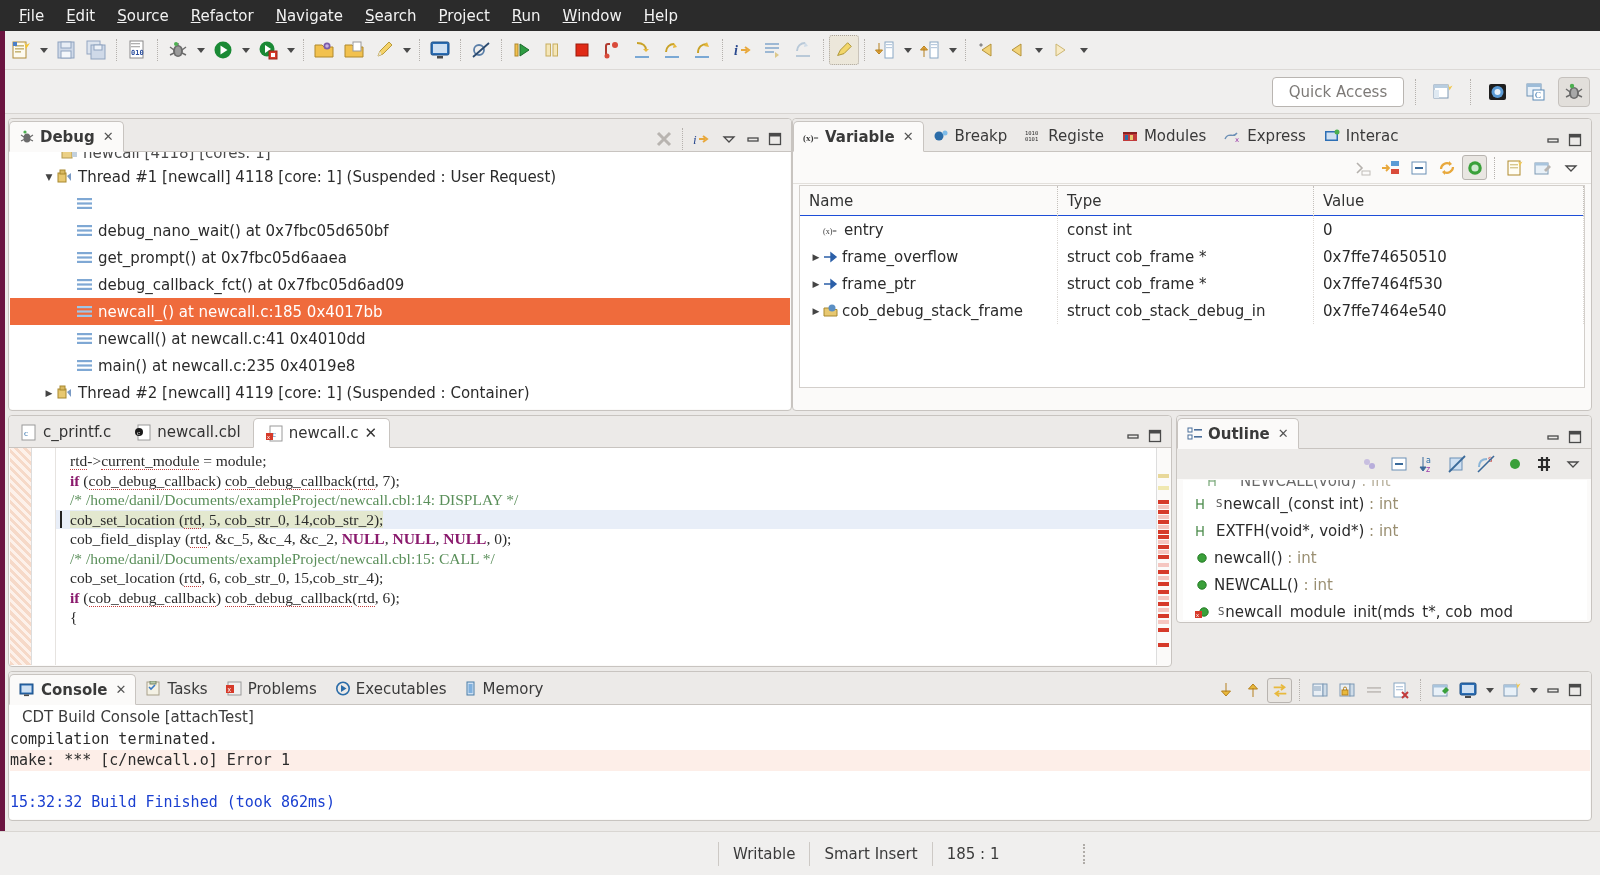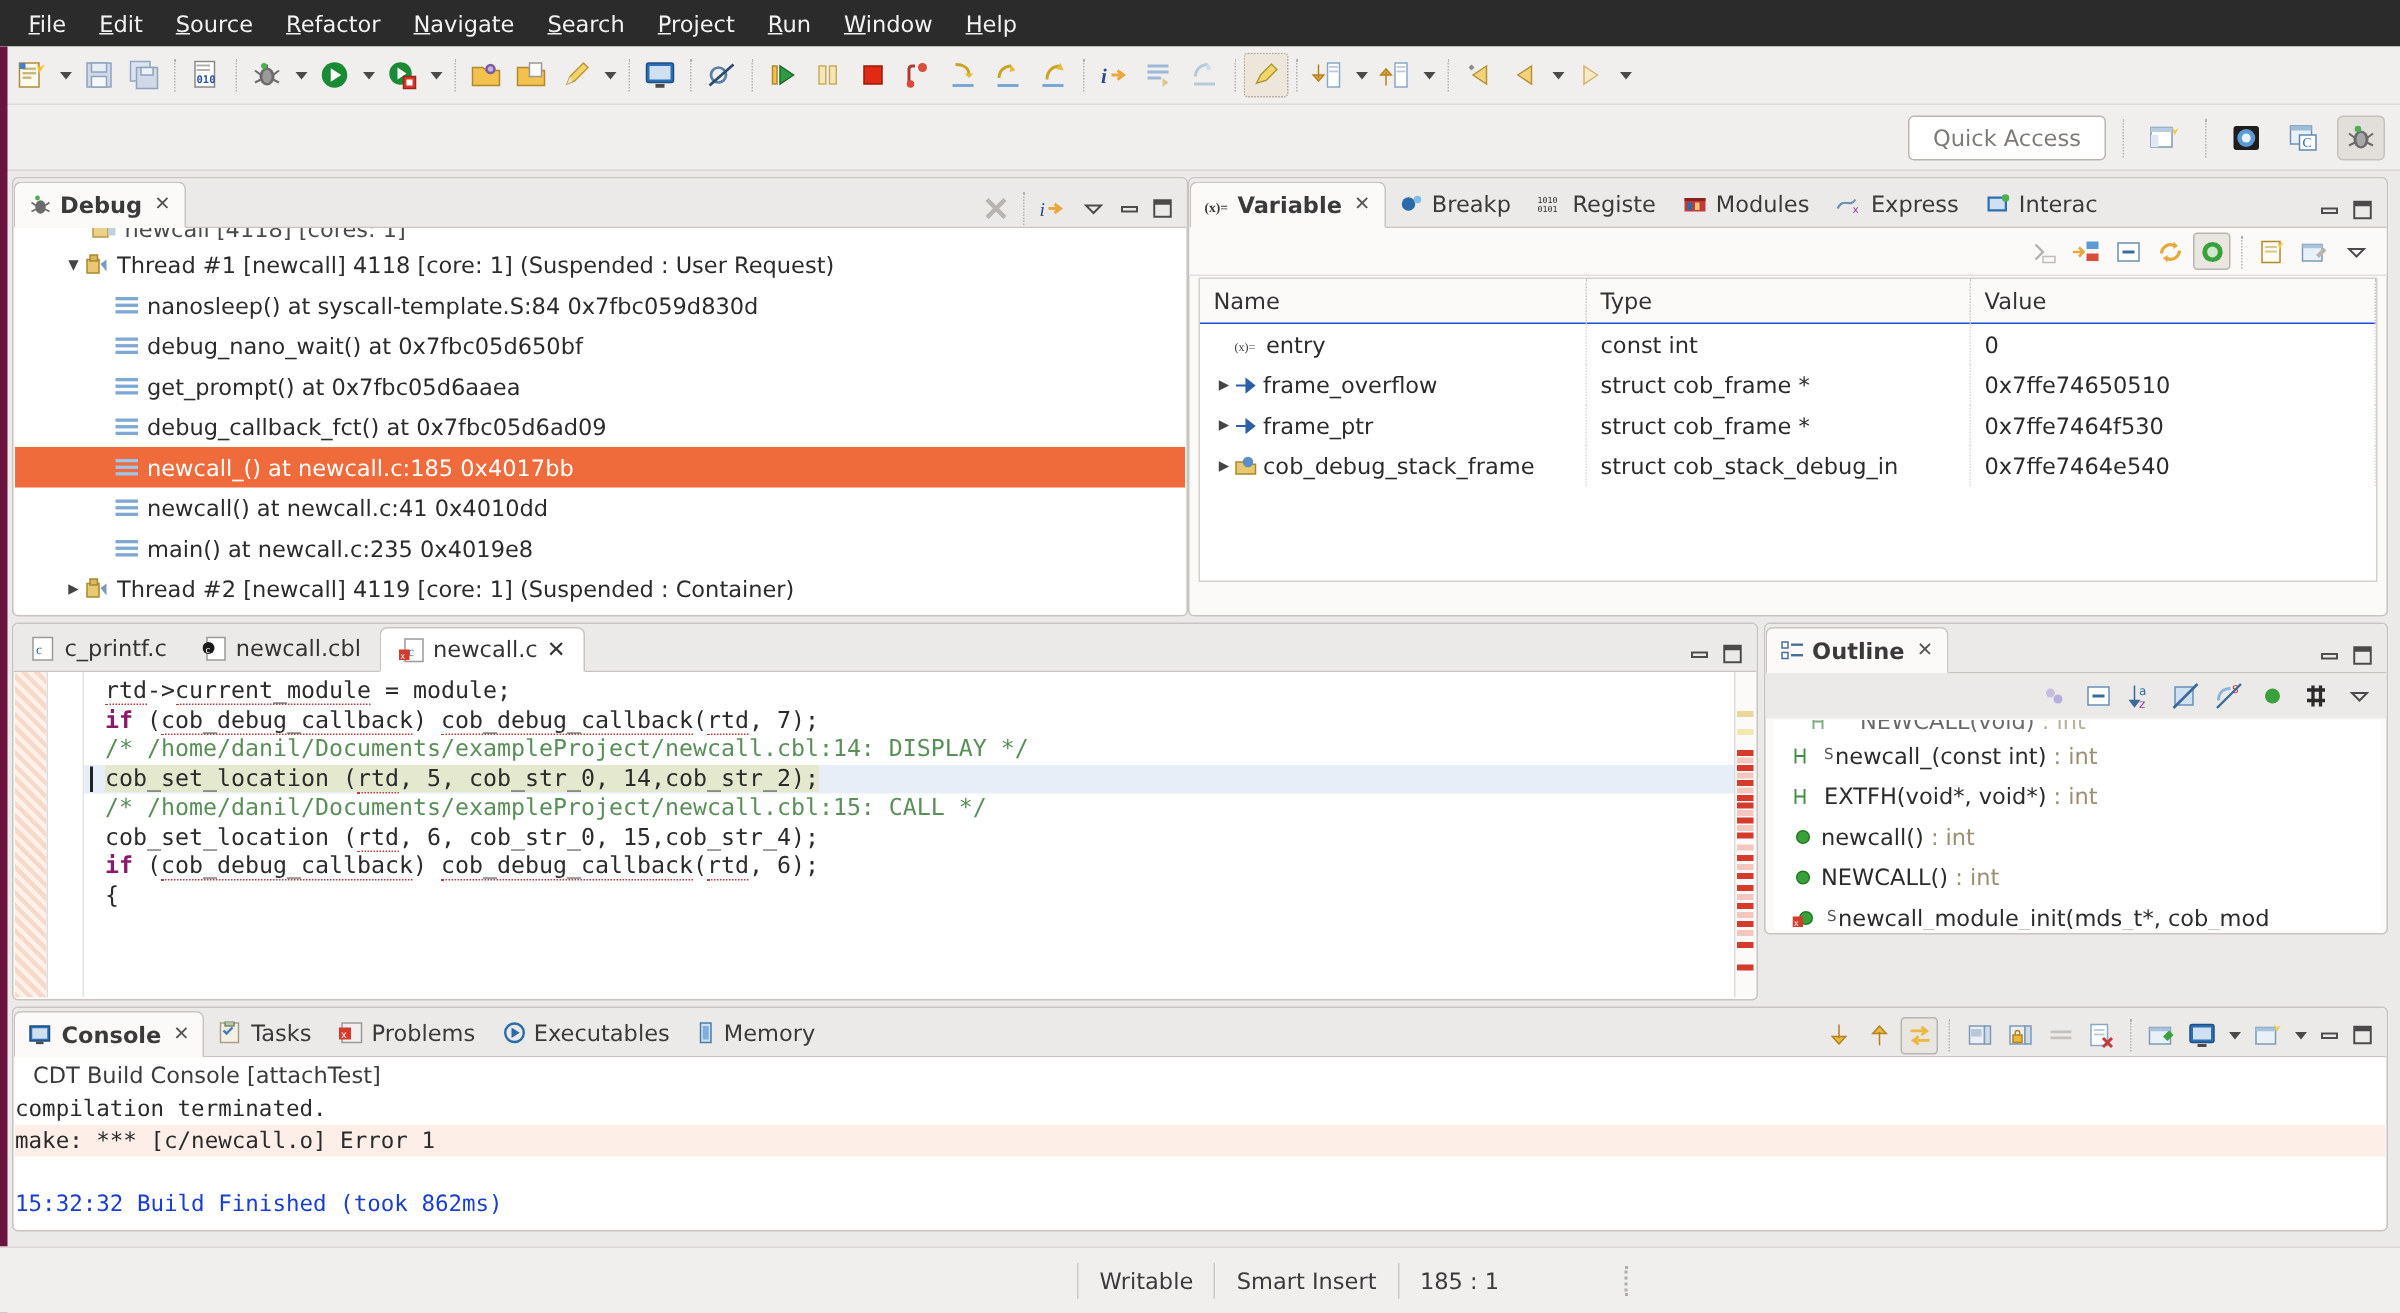--- a/index.html
+++ b/index.html
@@ -74,21 +74,21 @@
   #editorView{ left:8px; top:415px; width:1164px; height:252px;}
   .ed-tabstrip{ height:32px; display:flex; align-items:flex-end; background:#eceae8; border-bottom:1px solid #c8c4c0; border-radius:4px 4px 0 0;}
   .etab{ height:30px; display:flex; align-items:center; gap:6px; padding:0 12px; font-size:15px; color:#333; white-space:nowrap;}
   .etab.active{ background:#fff; border:1px solid #c8c4c0; border-bottom-color:#fff; border-radius:5px 5px 0 0; position:relative; top:1px;}
   .ed-body{ position:absolute; left:1px; top:32px; right:1px; bottom:1px; background:#fff; overflow:hidden; display:flex;}
   .ed-ruler{ width:22px; background:
      repeating-linear-gradient(45deg,#f6d9c8 0 3px,#fdf1ea 3px 6px);
      border-right:1px solid #ddd;}
   .ed-num{ width:24px; background:#fff; border-right:1px solid #e6e3e0;}
   .ed-code{ flex:1; position:relative; font-family:"DejaVu Sans Mono","Liberation Mono",monospace; font-size:15.5px; line-height:19.5px; padding-top:3px;}
-  .cl{ height:19.5px; white-space:pre; padding-left:14px;}
+  .cl{ height:19.5px; white-space:pre; padding-left:14px;font-family:Liberation Serif, serif;}
   .cl.hl{ background:#e8eef8;}
   .cl.hl .seg{ background:#e3e8cf;}
   .kw{ color:#8a1a6d; font-weight:bold;}
   .cm{ color:#5a8f5a;}
   .fld{ border-bottom:1px dotted #c23b3b;}
   .ed-ov{ width:14px; background:#fbfaf9; border-left:1px solid #ddd; position:relative;}
   .ovmark{ position:absolute; left:1px; width:11px; height:4px;}
   .cursorbar{ position:absolute; left:4px; width:2px; height:17px; background:#222;}
 
   
@@ -454,21 +454,20 @@
         <div class="dbg-row">
           <span style="width:48px;flex:none"></span>
           <span class="arrow"></span>
           <span style="display:flex;align-items:center">
             <svg width="17" height="13" viewBox="0 0 17 13" style="margin-right:5px;flex:none">
               <rect x="1" y="1" width="15" height="2.2" fill="#7fa8d4"></rect>
               <rect x="1" y="5.4" width="15" height="2.2" fill="#7fa8d4"></rect>
               <rect x="1" y="9.8" width="15" height="2.2" fill="#7fa8d4"></rect>
             </svg>
           </span>
-          <span>nanosleep() at syscall-template.S:84 0x7fbc059d830d</span>
         </div>
         <div class="dbg-row">
           <span style="width:48px;flex:none"></span>
           <span class="arrow"></span>
           <span style="display:flex;align-items:center">
             <svg width="17" height="13" viewBox="0 0 17 13" style="margin-right:5px;flex:none">
               <rect x="1" y="1" width="15" height="2.2" fill="#7fa8d4"></rect>
               <rect x="1" y="5.4" width="15" height="2.2" fill="#7fa8d4"></rect>
               <rect x="1" y="9.8" width="15" height="2.2" fill="#7fa8d4"></rect>
             </svg>
@@ -807,20 +806,21 @@
       </div>
     </div>
     <div class="ed-body">
       <div class="ed-ruler"></div>
       <div class="ed-num"></div>
       <div class="ed-code" id="edCode">
           <div class="cl"><span class="fld">rtd</span>-&gt;<span class="fld">current_module</span> = module;</div>
           <div class="cl"><span class="kw">if</span> (<span class="fld">cob_debug_callback</span>) <span class="fld">cob_debug_callback</span>(<span class="fld">rtd</span>, 7);</div>
           <div class="cl"><span class="cm">/* /home/danil/Documents/exampleProject/newcall.cbl:14: DISPLAY */</span></div>
           <div class="cl hl"><span class="cursorbar" style="top:62.5px"></span><span class="seg">cob_set_location (<span class="fld">rtd</span>, 5, cob_str_0, 14,cob_str_2);</span></div>
+          <div class="cl">cob_field_display (<span class="fld">rtd</span>, &amp;c_5, &amp;c_4, &amp;c_2, <span class="kw">NULL</span>, <span class="kw">NULL</span>, <span class="kw">NULL</span>, 0);</div>
           <div class="cl"><span class="cm">/* /home/danil/Documents/exampleProject/newcall.cbl:15: CALL */</span></div>
           <div class="cl">cob_set_location (<span class="fld">rtd</span>, 6, cob_str_0, 15,cob_str_4);</div>
           <div class="cl"><span class="kw">if</span> (<span class="fld">cob_debug_callback</span>) <span class="fld">cob_debug_callback</span>(<span class="fld">rtd</span>, 6);</div>
           <div class="cl">{</div>
           <div class="cl"></div>
         </div>
       <div class="ed-ov" id="edOv">
           <div class="ovmark" style="top: 26px; background: rgb(232, 216, 154);"></div>
           <div class="ovmark" style="top: 38px; background: rgb(240, 232, 176);"></div>
           <div class="ovmark" style="top: 52px; background: rgb(214, 58, 42);"></div>

